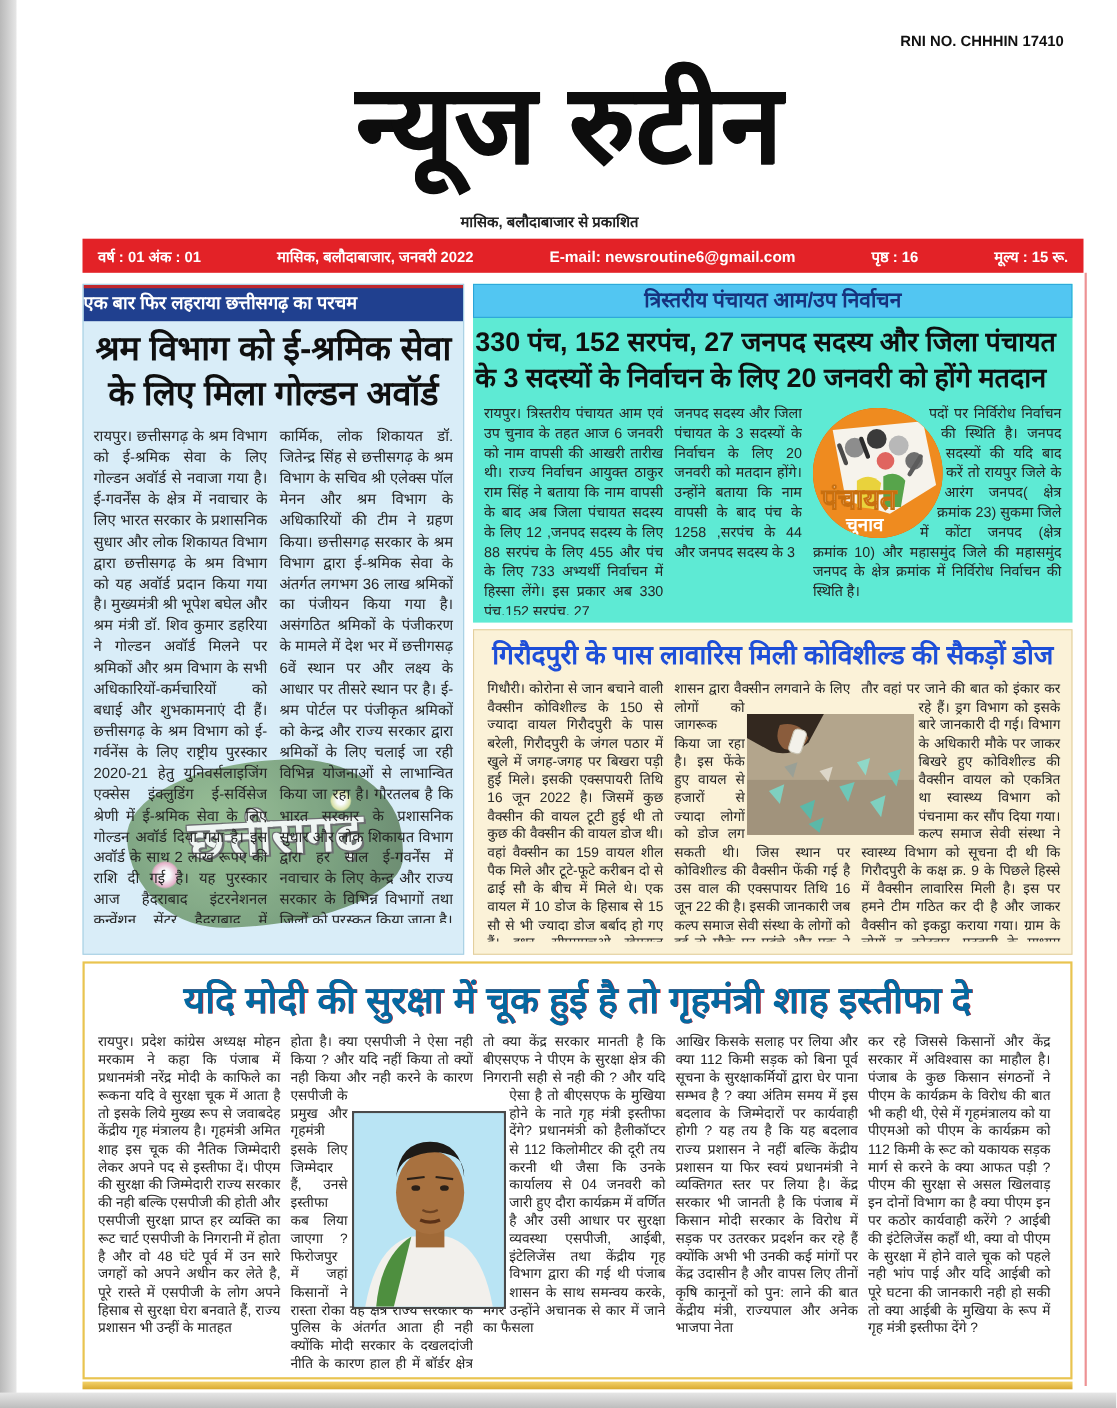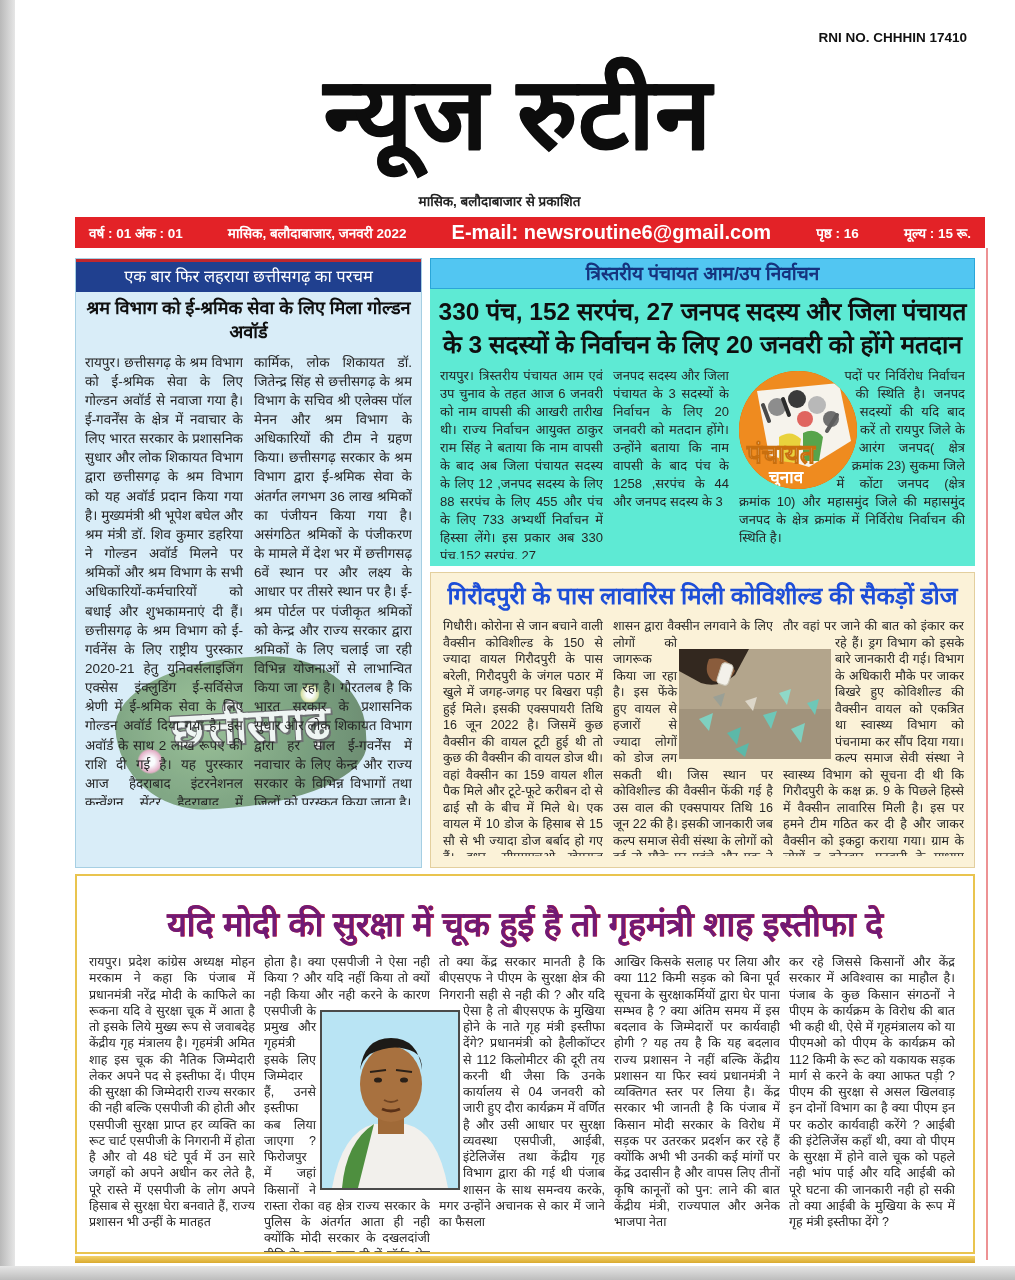--- a/index.html
+++ b/index.html
@@ -20,36 +20,36 @@
   .rni{position:absolute;top:30px;right:48px;font-size:13.5px;font-weight:bold;color:#111;margin-left:26px;}
   .masthead{position:absolute;left:40px;right:20px;top:38px;text-align:center;
     font-size:100px;font-weight:900;color:#0d0d0d;line-height:150px;letter-spacing:1px;
     text-shadow:1px 0 0 #0d0d0d,0 1px 0 #0d0d0d;}
   .tagline{position:absolute;left:0;right:16px;top:192px;text-align:center;
     font-size:13.5px;font-weight:bold;color:#222;}
   .infobar{position:absolute;left:75px;top:217px;width:910px;height:31px;
     background:#e32227;color:#fff;display:flex;align-items:center;
     justify-content:space-between;padding:0 14px;box-sizing:border-box;
     font-size:13.5px;font-weight:bold;}
-  .infobar .email{font-size:20px;}
+  .infobar .email{font-size:14px;}
 
   
   .cols{display:flex;}
   .ct{text-align:justify;color:#262626;}
   .fl-push-r{float:right;width:0;}
   .fl-sp-r{float:right;clear:right;}
   .fl-push-l{float:left;width:0;}
   .fl-sp-l{float:left;clear:left;}
 
   
   .panel-award{position:absolute;left:75px;top:258px;width:347px;height:610px;
     background:#d9edf8;border:1px solid #a6cfe3;box-sizing:border-box;overflow:hidden;}
   .panel-award .kicker{height:30px;background:#20408f;border-top:3px solid #c0272d;
-    color:#fff;font-size:16.5px;font-weight:normal;text-align:center;line-height:29px;}
-  .panel-award .hl{padding:5px 6px 2px 6px;text-align:center;font-size:18px;
+    color:#fff;font-size:16.5px;font-weight:bold;text-align:left;line-height:29px;}
+  .panel-award .hl{padding:5px 6px 2px 6px;text-align:center;font-size:31px;
     font-weight:bold;line-height:1.32;color:#0f0f0f;}
   .panel-award .body{position:relative;padding:6px 9px;}
   .panel-award .cols{gap:11px;position:relative;z-index:1;}
   .panel-award .col{width:159px;height:452px;overflow:hidden;font-size:13.5px;line-height:1.42;}
   .watermark{position:absolute;left:30px;top:300px;width:290px;height:180px;z-index:0;
     opacity:.85;transform:rotate(-3deg);}
   .wm-map{position:absolute;left:10px;top:10px;width:250px;height:150px;
     background:radial-gradient(circle at 35% 40%,#7fae6e,#4c7a46 60%,#36592f);
     border-radius:58% 42% 63% 37% / 45% 55% 40% 60%;opacity:.8;}
   .wm-flower1{position:absolute;left:30px;top:96px;width:26px;height:26px;border-radius:50%;
@@ -59,21 +59,21 @@
   .wm-text{position:absolute;left:0px;top:46px;width:100%;text-align:center;
     font-size:46px;font-weight:900;color:#f4f7f3;
     text-shadow:2px 2px 0 #5a5a5a,-1px -1px 0 #5a5a5a,1px -1px 0 #5a5a5a,-1px 1px 0 #5a5a5a;}
 
   
   .panel-panchayat{position:absolute;left:430px;top:258px;width:545px;height:308px;
     background:#5eead4;box-sizing:border-box;overflow:hidden;}
   .panel-panchayat .kicker{height:31px;background:#52c6f2;border:1px solid #2ba6d8;
     color:#16337e;font-size:19px;font-weight:bold;text-align:center;line-height:30px;
     box-sizing:border-box;}
-  .panel-panchayat .hl{padding:6px 2px 4px 2px;text-align:center;font-size:24.5px;
+  .panel-panchayat .hl{padding:6px 2px 4px 2px;text-align:left;font-size:24.5px;
     font-weight:bold;line-height:1.35;color:#0f0f0f;}
   .panel-panchayat .cols{gap:10px;padding:2px 2px 0 10px;}
   .panel-panchayat .col1{width:163px;height:192px;overflow:hidden;font-size:13px;line-height:1.38;}
   .panel-panchayat .col2{width:116px;height:192px;overflow:hidden;font-size:13px;line-height:1.38;}
   .panel-panchayat .col3{width:226px;height:192px;overflow:hidden;font-size:13px;line-height:1.38;}
   .badge{float:left;width:118px;height:118px;border-radius:50%;margin:4px 8px 2px 0;
     shape-outside:circle(62px at 59px 59px);position:relative;overflow:hidden;
     background:#ef8b1f;box-shadow:0 0 0 2px #d97a12 inset;}
   .badge svg{position:absolute;left:0;top:0;}
 
@@ -85,22 +85,22 @@
   .panel-vaccine .cols{gap:10px;padding:4px 8px 0 12px;}
   .panel-vaccine .col{height:238px;overflow:hidden;font-size:12.5px;line-height:1.32;}
   .panel-vaccine .c1{width:160px;}
   .panel-vaccine .c2{width:160px;}
   .panel-vaccine .c3{width:181px;}
   .photo-vials{position:absolute;left:248px;top:76px;width:152px;height:110px;z-index:2;}
 
   
   .panel-modi{position:absolute;left:75px;top:874px;width:900px;height:380px;
     background:#fff;border:2px solid #e9c44f;box-sizing:border-box;overflow:hidden;}
-  .panel-modi .hl{padding:24px 4px 2px 4px;text-align:center;font-size:34px;
-    font-weight:bold;color:#701a75;text-shadow:.5px 0 0 #e02025;}
+  .panel-modi .hl{padding:9px 4px 2px 4px;text-align:center;font-size:34px;
+    font-weight:bold;color:#0369a1;text-shadow:.5px 0 0 #e02025;}
   .panel-modi .cols{gap:9px;padding:6px 10px 0 12px;}
   .panel-modi .col{width:166px;height:306px;overflow:hidden;font-size:12.5px;line-height:1.3;}
   .photo-leader{position:absolute;left:243px;top:134px;width:140px;height:180px;z-index:2;
     border:2px solid #4a4a4a;box-sizing:border-box;background:#b9e4f4;}
   .gold-bar{position:absolute;left:75px;top:1256px;width:900px;height:7px;
     background:linear-gradient(#f3d26a,#d9a92e);}
 </style>
 </head>
 <body>
 

